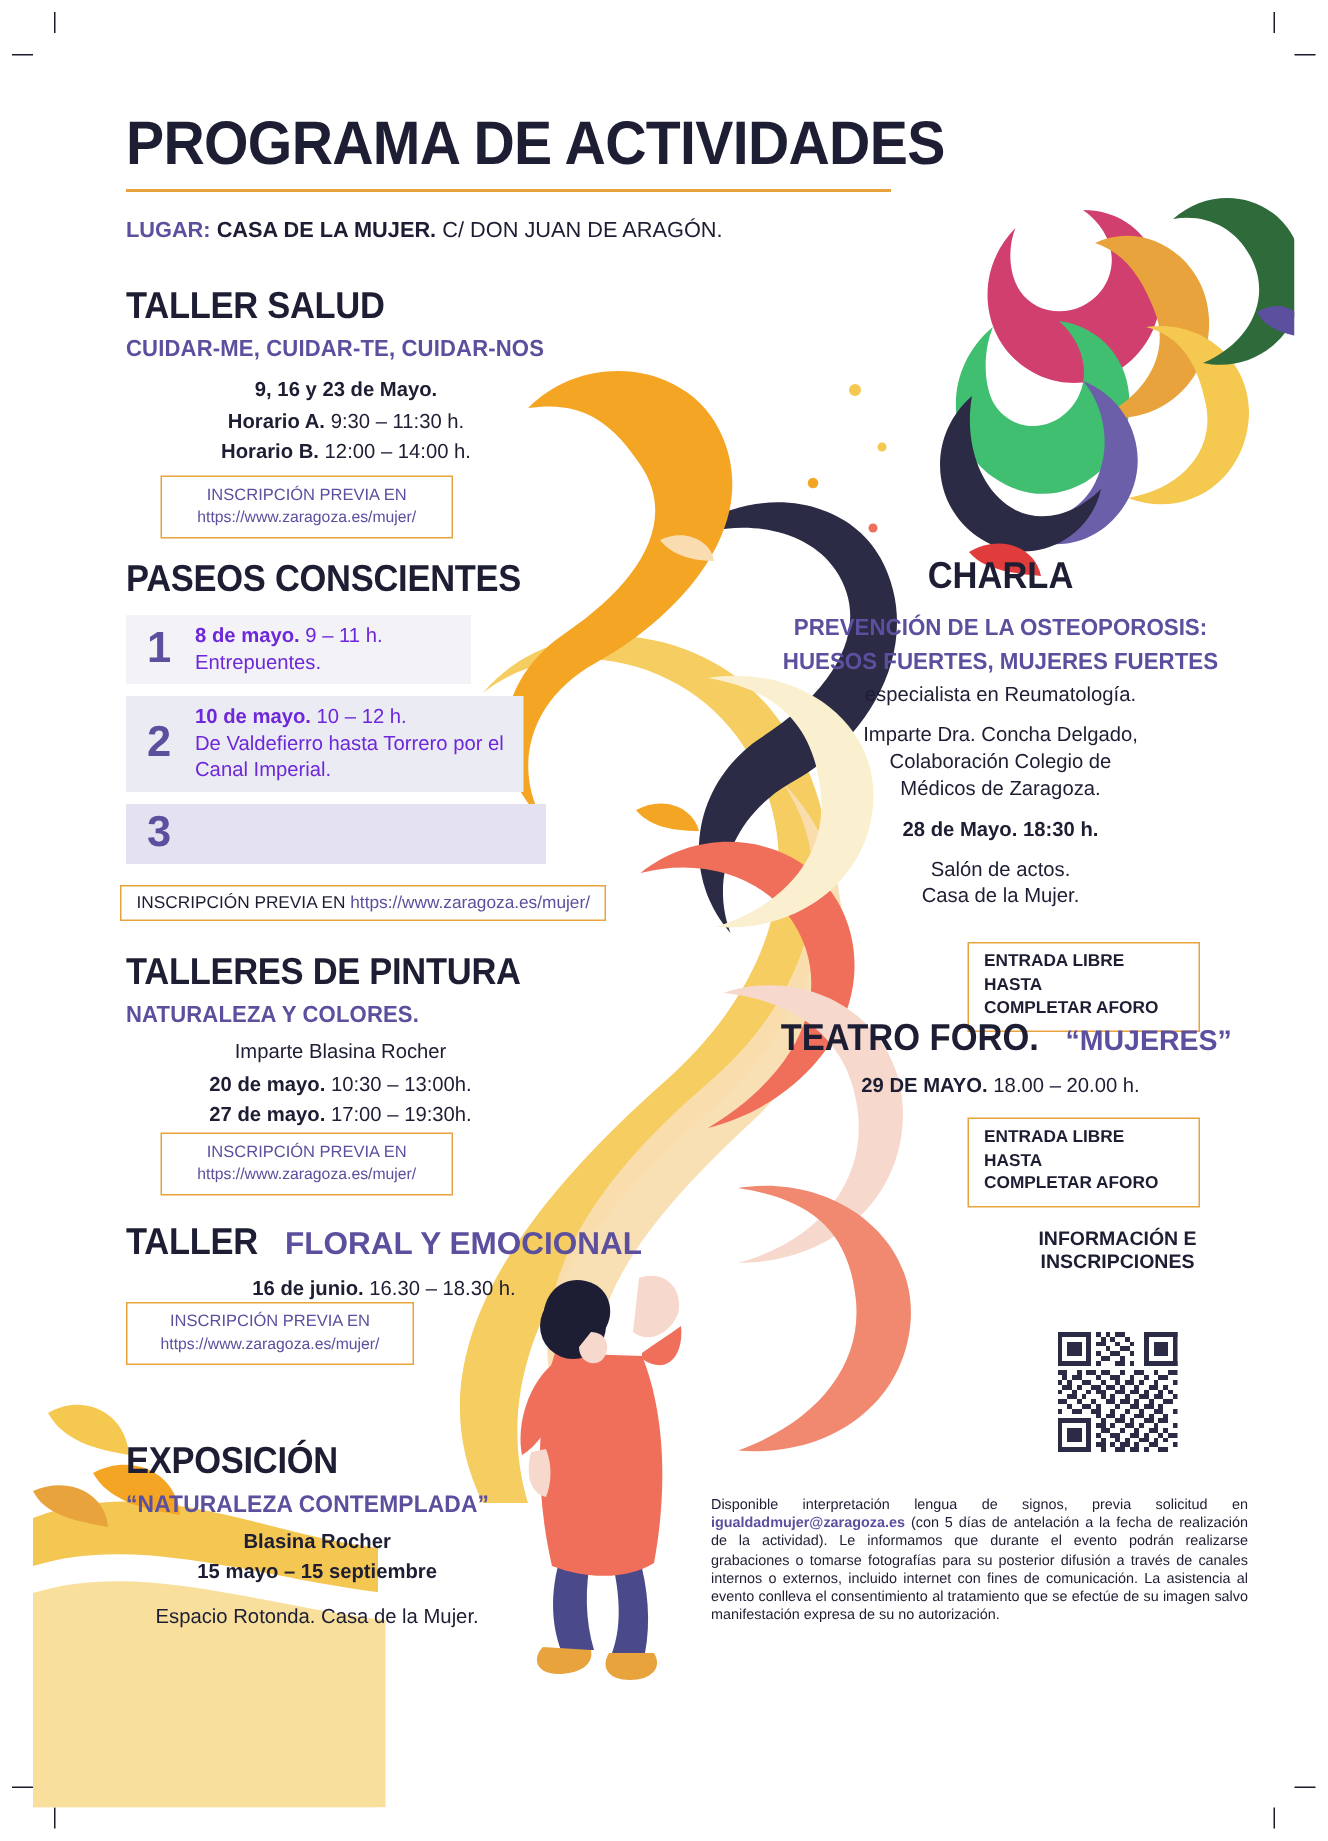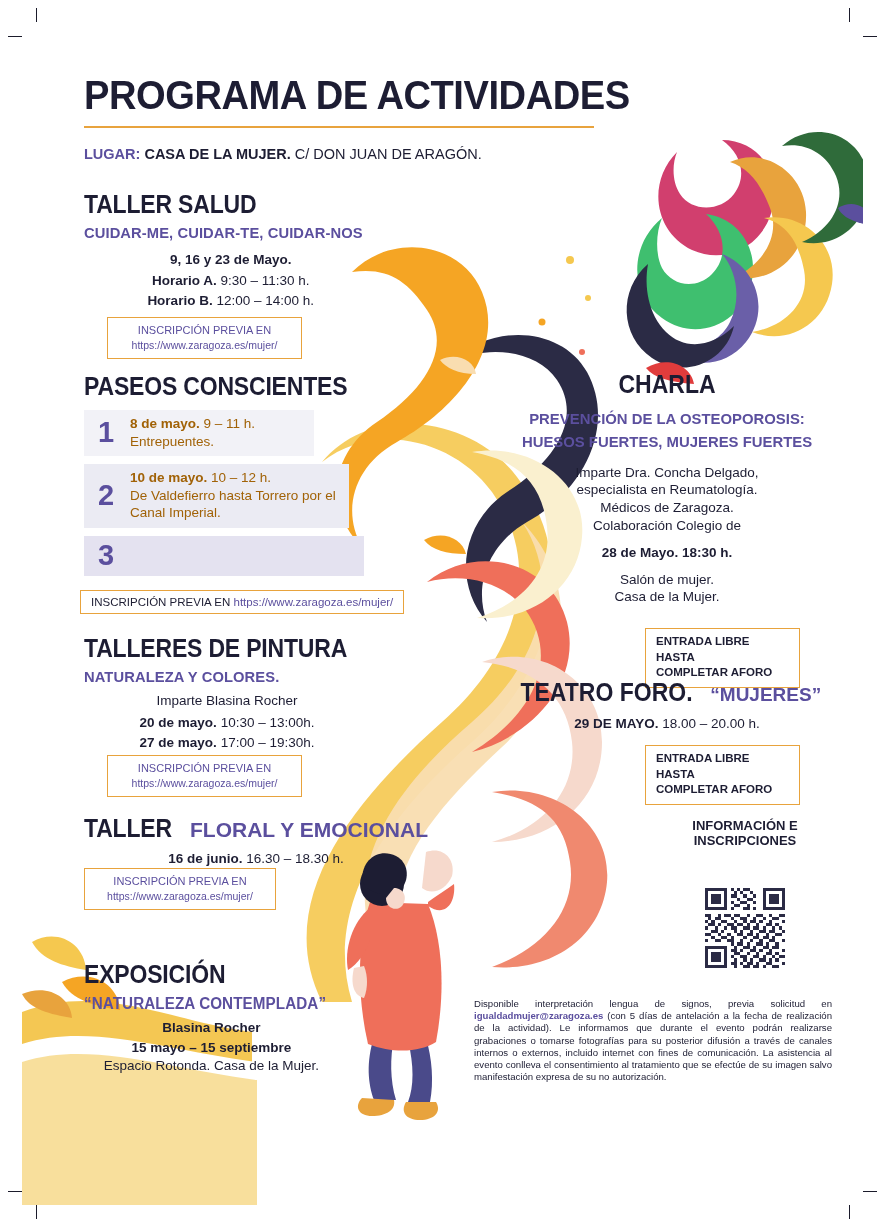--- a/index.html
+++ b/index.html
@@ -109,21 +109,21 @@
   .walk {
     display: flex;
     align-items: center;
     gap: 12px;
     padding: 5px 10px 6px 14px;
   }
   .walk .num {
     font-size: 29px; font-weight: bold; color: #5b4f9e;
     line-height: 1; min-width: 20px;
   }
-  .walk .txt { font-size: 13.5px; color: #a16207; line-height: 1.3; }
+  .walk .txt { font-size: 13.5px; color: #6d28d9; line-height: 1.3; }
 
   
   .r-center { text-align: center; }
   .h-sec-r {
     font-weight: bold; color: #1d1d33; font-size: 25px;
     transform: scaleX(0.92); white-space: nowrap;
   }
   .h-sub-r {
     font-weight: bold; color: #5b4f9e; font-size: 15.5px;
     line-height: 1.5; transform: scaleX(0.96);
@@ -330,36 +330,36 @@
   <div class="insc" style="position:absolute;left:62px;top:846px;width:192px;">
     <div>INSCRIPCIÓN PREVIA EN</div>
     <div class="url">https://www.zaragoza.es/mujer/</div>
   </div>
 
   <div style="position:absolute;left:62px;top:938px;">
     <div class="h-sec cond">EXPOSICIÓN</div>
     <div class="h-sub cond" style="margin-top:6px;font-size:16px;">“NATURALEZA CONTEMPLADA”</div>
     <div class="line" style="margin-top:6px;"><b>Blasina Rocher</b></div>
     <div class="line" style="margin-top:2px;"><b>15 mayo – 15 septiembre</b></div>
-    <div class="line" style="margin-top:0;">Espacio Rotonda. Casa de la Mujer.</div>
+    <div class="line" style="margin-top:12px;">Espacio Rotonda. Casa de la Mujer.</div>
   </div>
 
   <div style="position:absolute;left:480px;top:348px;width:330px;" class="r-center">
     <div class="h-sec-r cond">CHARLA</div>
     <div class="h-sub-r cond" style="margin-top:8px;">PREVENCIÓN DE LA OSTEOPOROSIS:</div>
     <div class="h-sub-r cond">HUESOS FUERTES, MUJERES FUERTES</div>
+    <div class="line">especialista en Reumatología.</div>
     <div class="line" style="margin-top:10px;">Imparte Dra. Concha Delgado,</div>
-    <div class="line">especialista en Reumatología.</div>
+    <div class="line">Colaboración Colegio de</div>
     <div class="line">Médicos de Zaragoza.</div>
-    <div class="line">Colaboración Colegio de</div>
     <div class="line" style="margin-top:9px;">
       <b>28 de Mayo.</b>
       <b>18:30 h.</b>
     </div>
-    <div class="line" style="margin-top:9px;">Salón de mujer.</div>
+    <div class="line" style="margin-top:9px;">Salón de actos.</div>
     <div class="line">Casa de la Mujer.</div>
   </div>
   <div class="box-entrada" style="position:absolute;left:623px;top:606px;width:155px;">
     <div>ENTRADA LIBRE HASTA</div>
     <div>COMPLETAR AFORO</div>
   </div>
 
   <div style="position:absolute;left:480px;top:656px;width:330px;" class="r-center">
     <div style="white-space:nowrap;">
       <span class="h-sec-r cond" style="display:inline-block;">TEATRO FORO.</span>

